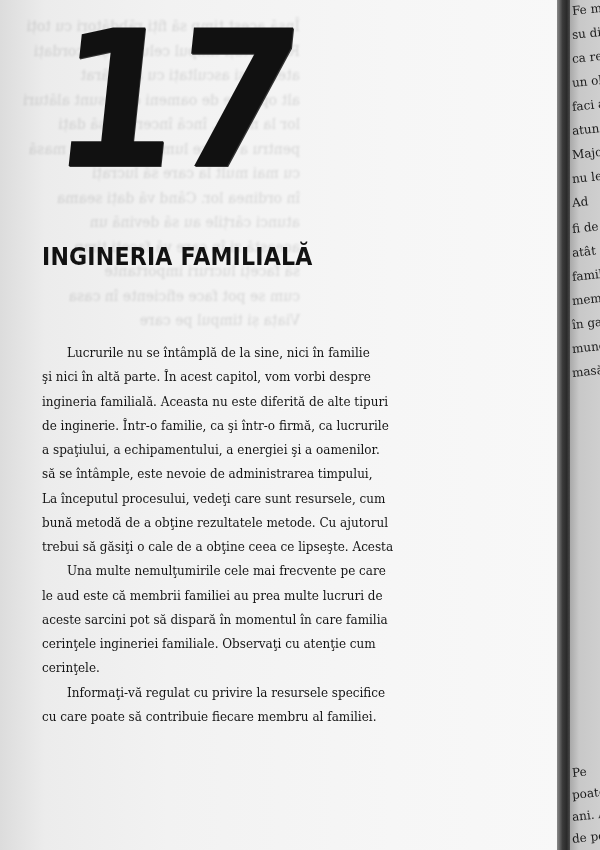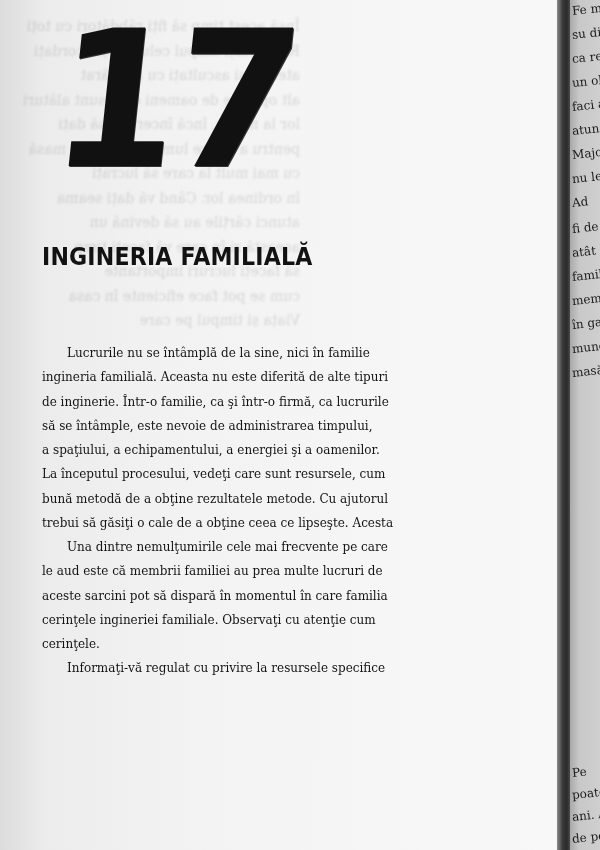--- a/index.html
+++ b/index.html
@@ -122,33 +122,35 @@
       <div>să faceți lucruri importante</div>
       <div>cum se pot face eficiente în casa</div>
       <div>Viața și timpul pe care</div>
     </div>
 
   <div class="chapter-number">17</div>
   <div class="chapter-title">INGINERIA FAMILIALĂ</div>
 
   <div class="body-text" id="body">
       <span class="line indent">Lucrurile nu se întâmplă de la sine, nici în familie</span>
+      <span class="line">şi nici în altă parte. În acest capitol, vom vorbi despre</span>
       <span class="line">ingineria familială. Aceasta nu este diferită de alte tipuri</span>
       <span class="line">de inginerie. Într-o familie, ca şi într-o firmă, ca lucrurile</span>
+      <span class="line">a spaţiului, a echipamentului, a energiei şi a oamenilor.</span>
       <span class="line">să se întâmple, este nevoie de administrarea timpului,</span>
-      <span class="line">a spaţiului, a echipamentului, a energiei şi a oamenilor.</span>
       <span class="line">La începutul procesului, vedeţi care sunt resursele, cum</span>
       <span class="line">bună metodă de a obţine rezultatele metode. Cu ajutorul</span>
       <span class="line">trebui să găsiţi o cale de a obţine ceea ce lipseşte. Acesta</span>
-      <span class="line indent">Una dintre nemulţumirile cele mai frecvente pe care</span>
+      <span class="line indent">Una multe nemulţumirile cele mai frecvente pe care</span>
       <span class="line">le aud este că membrii familiei au prea multe lucruri de</span>
       <span class="line">aceste sarcini pot să dispară în momentul în care familia</span>
       <span class="line">cerinţele ingineriei familiale. Observaţi cu atenţie cum</span>
       <span class="line">cerinţele.</span>
       <span class="line indent">Informaţi-vă regulat cu privire la resursele specifice</span>
+      <span class="line">cu care poate să contribuie fiecare membru al familiei.</span>
     </div>
 </div>
 
 <div class="spine"></div>
 <div class="next-page" id="nextpage">
     <div class="frag" style="top: 4px;">Fe ma</div>
     <div class="frag" style="top: 28px;">su din</div>
     <div class="frag" style="top: 52px;">ca real</div>
     <div class="frag" style="top: 76px;">un obi</div>
     <div class="frag" style="top: 100px;">faci ac</div>

